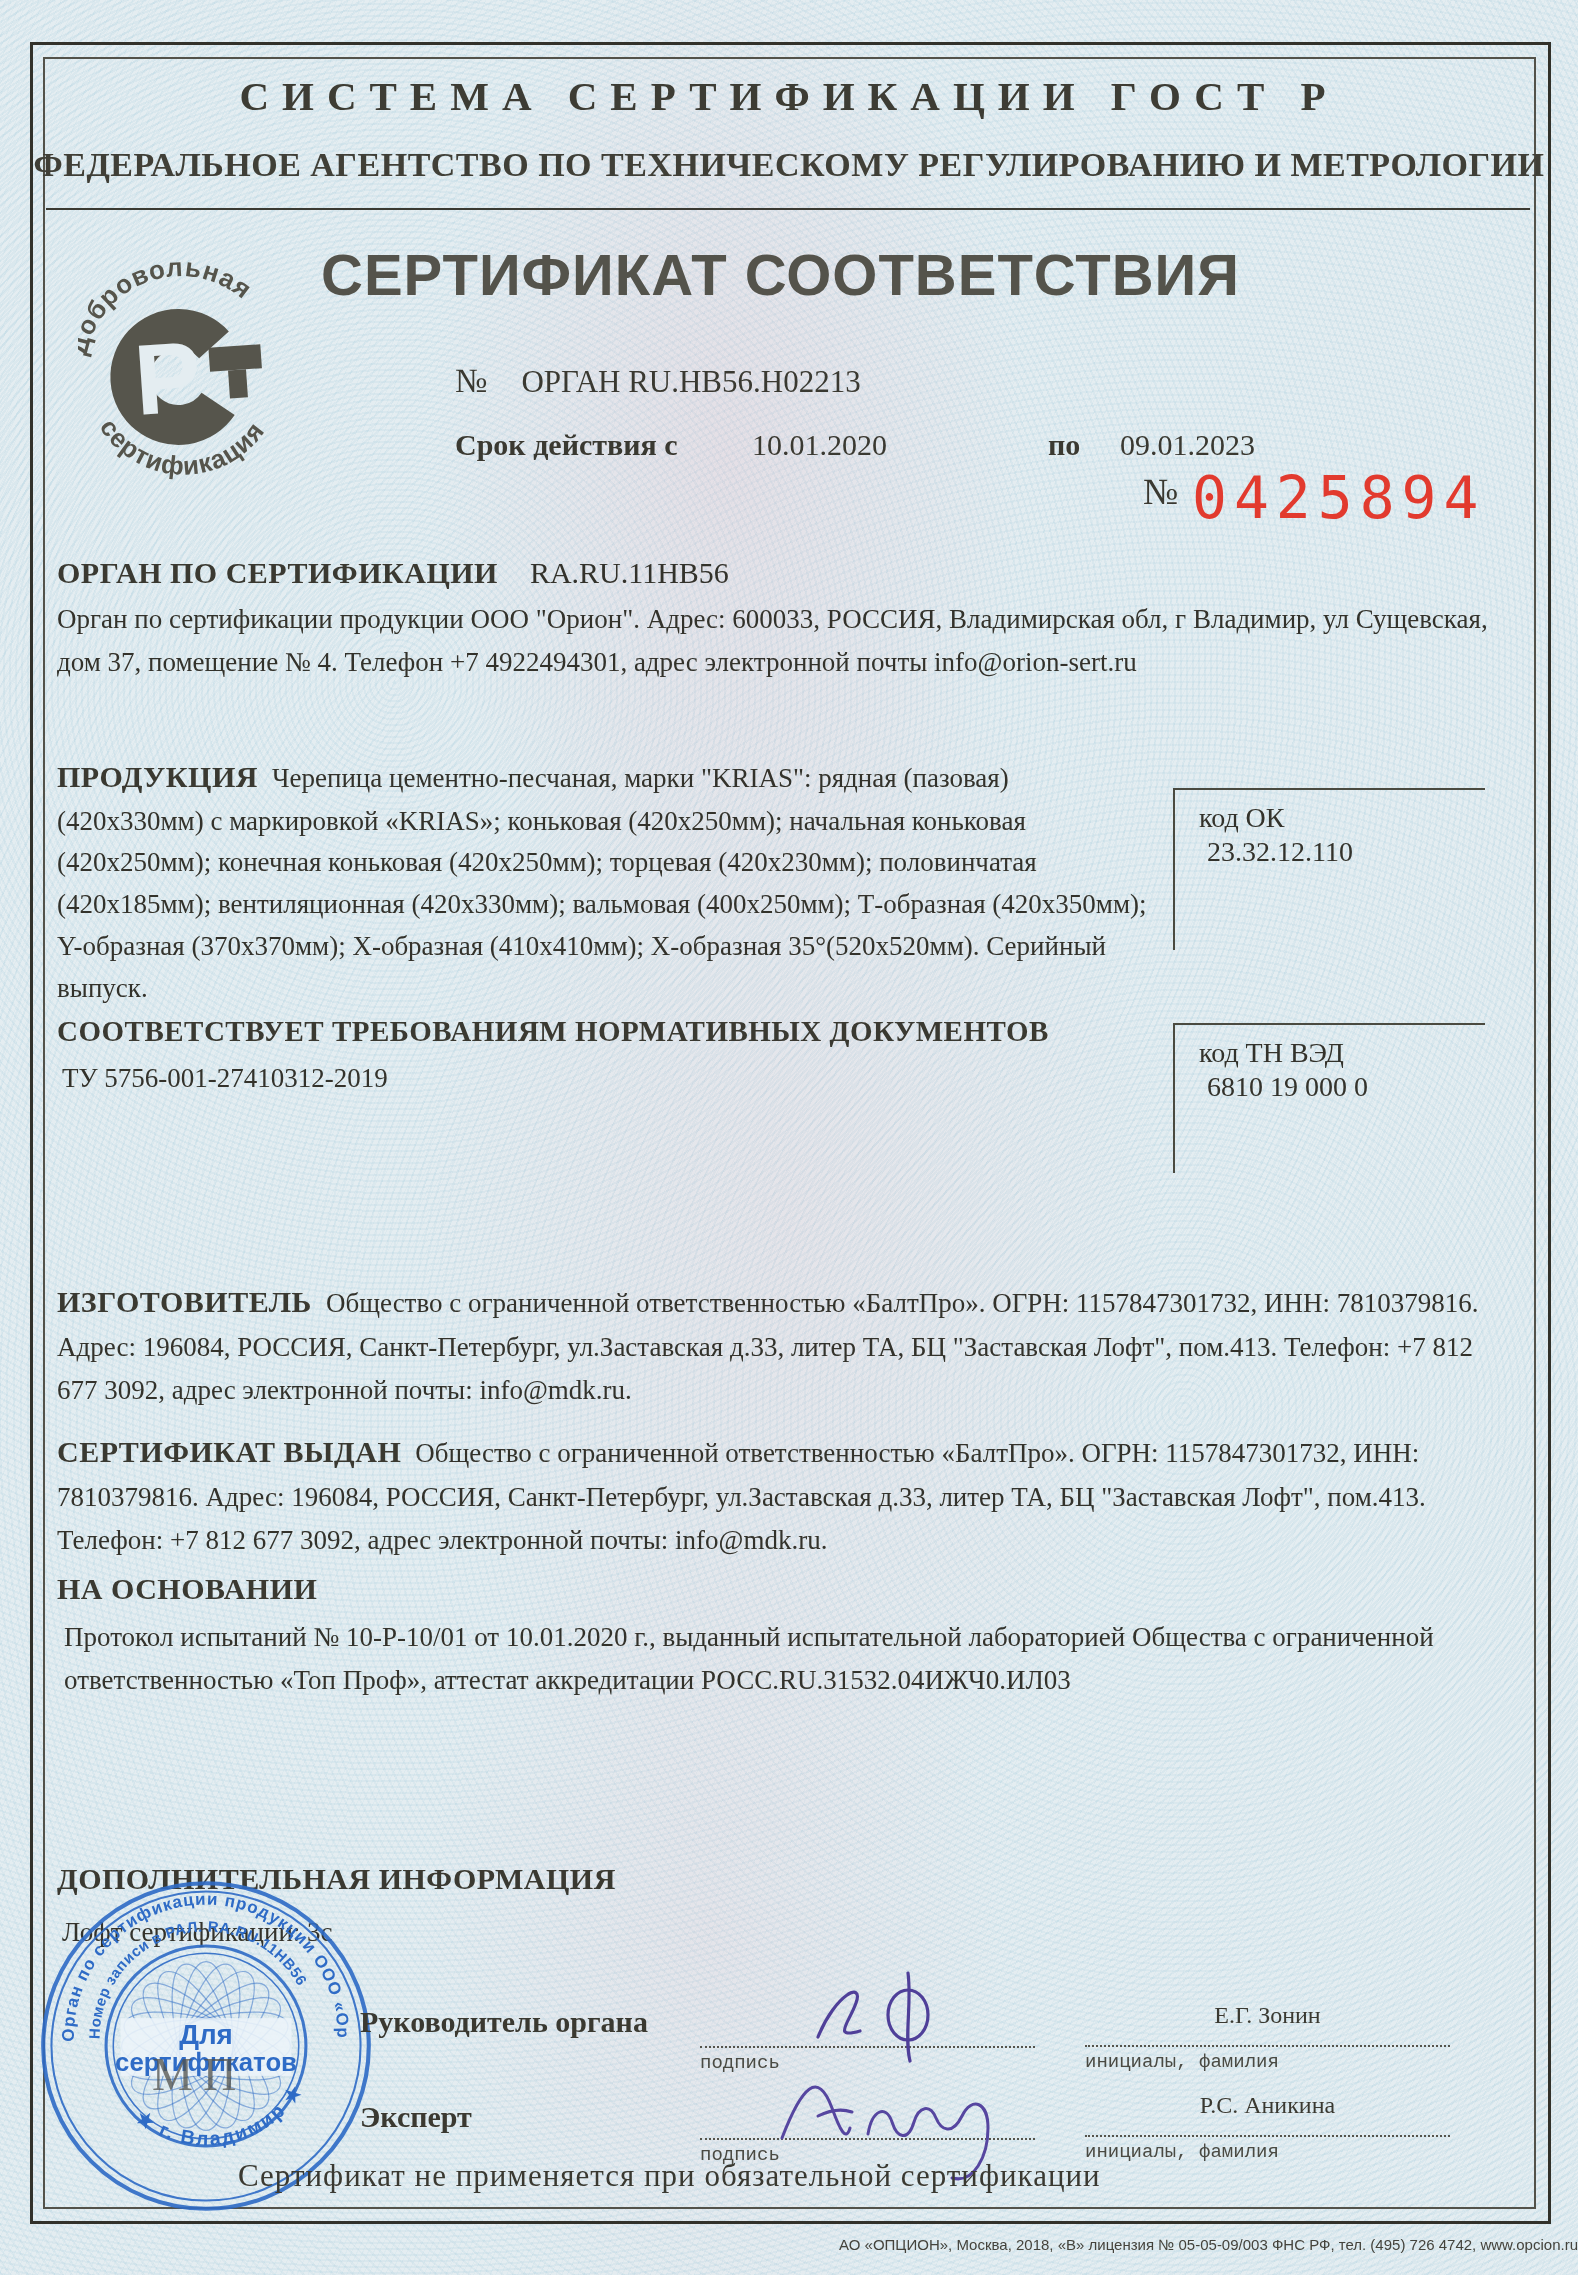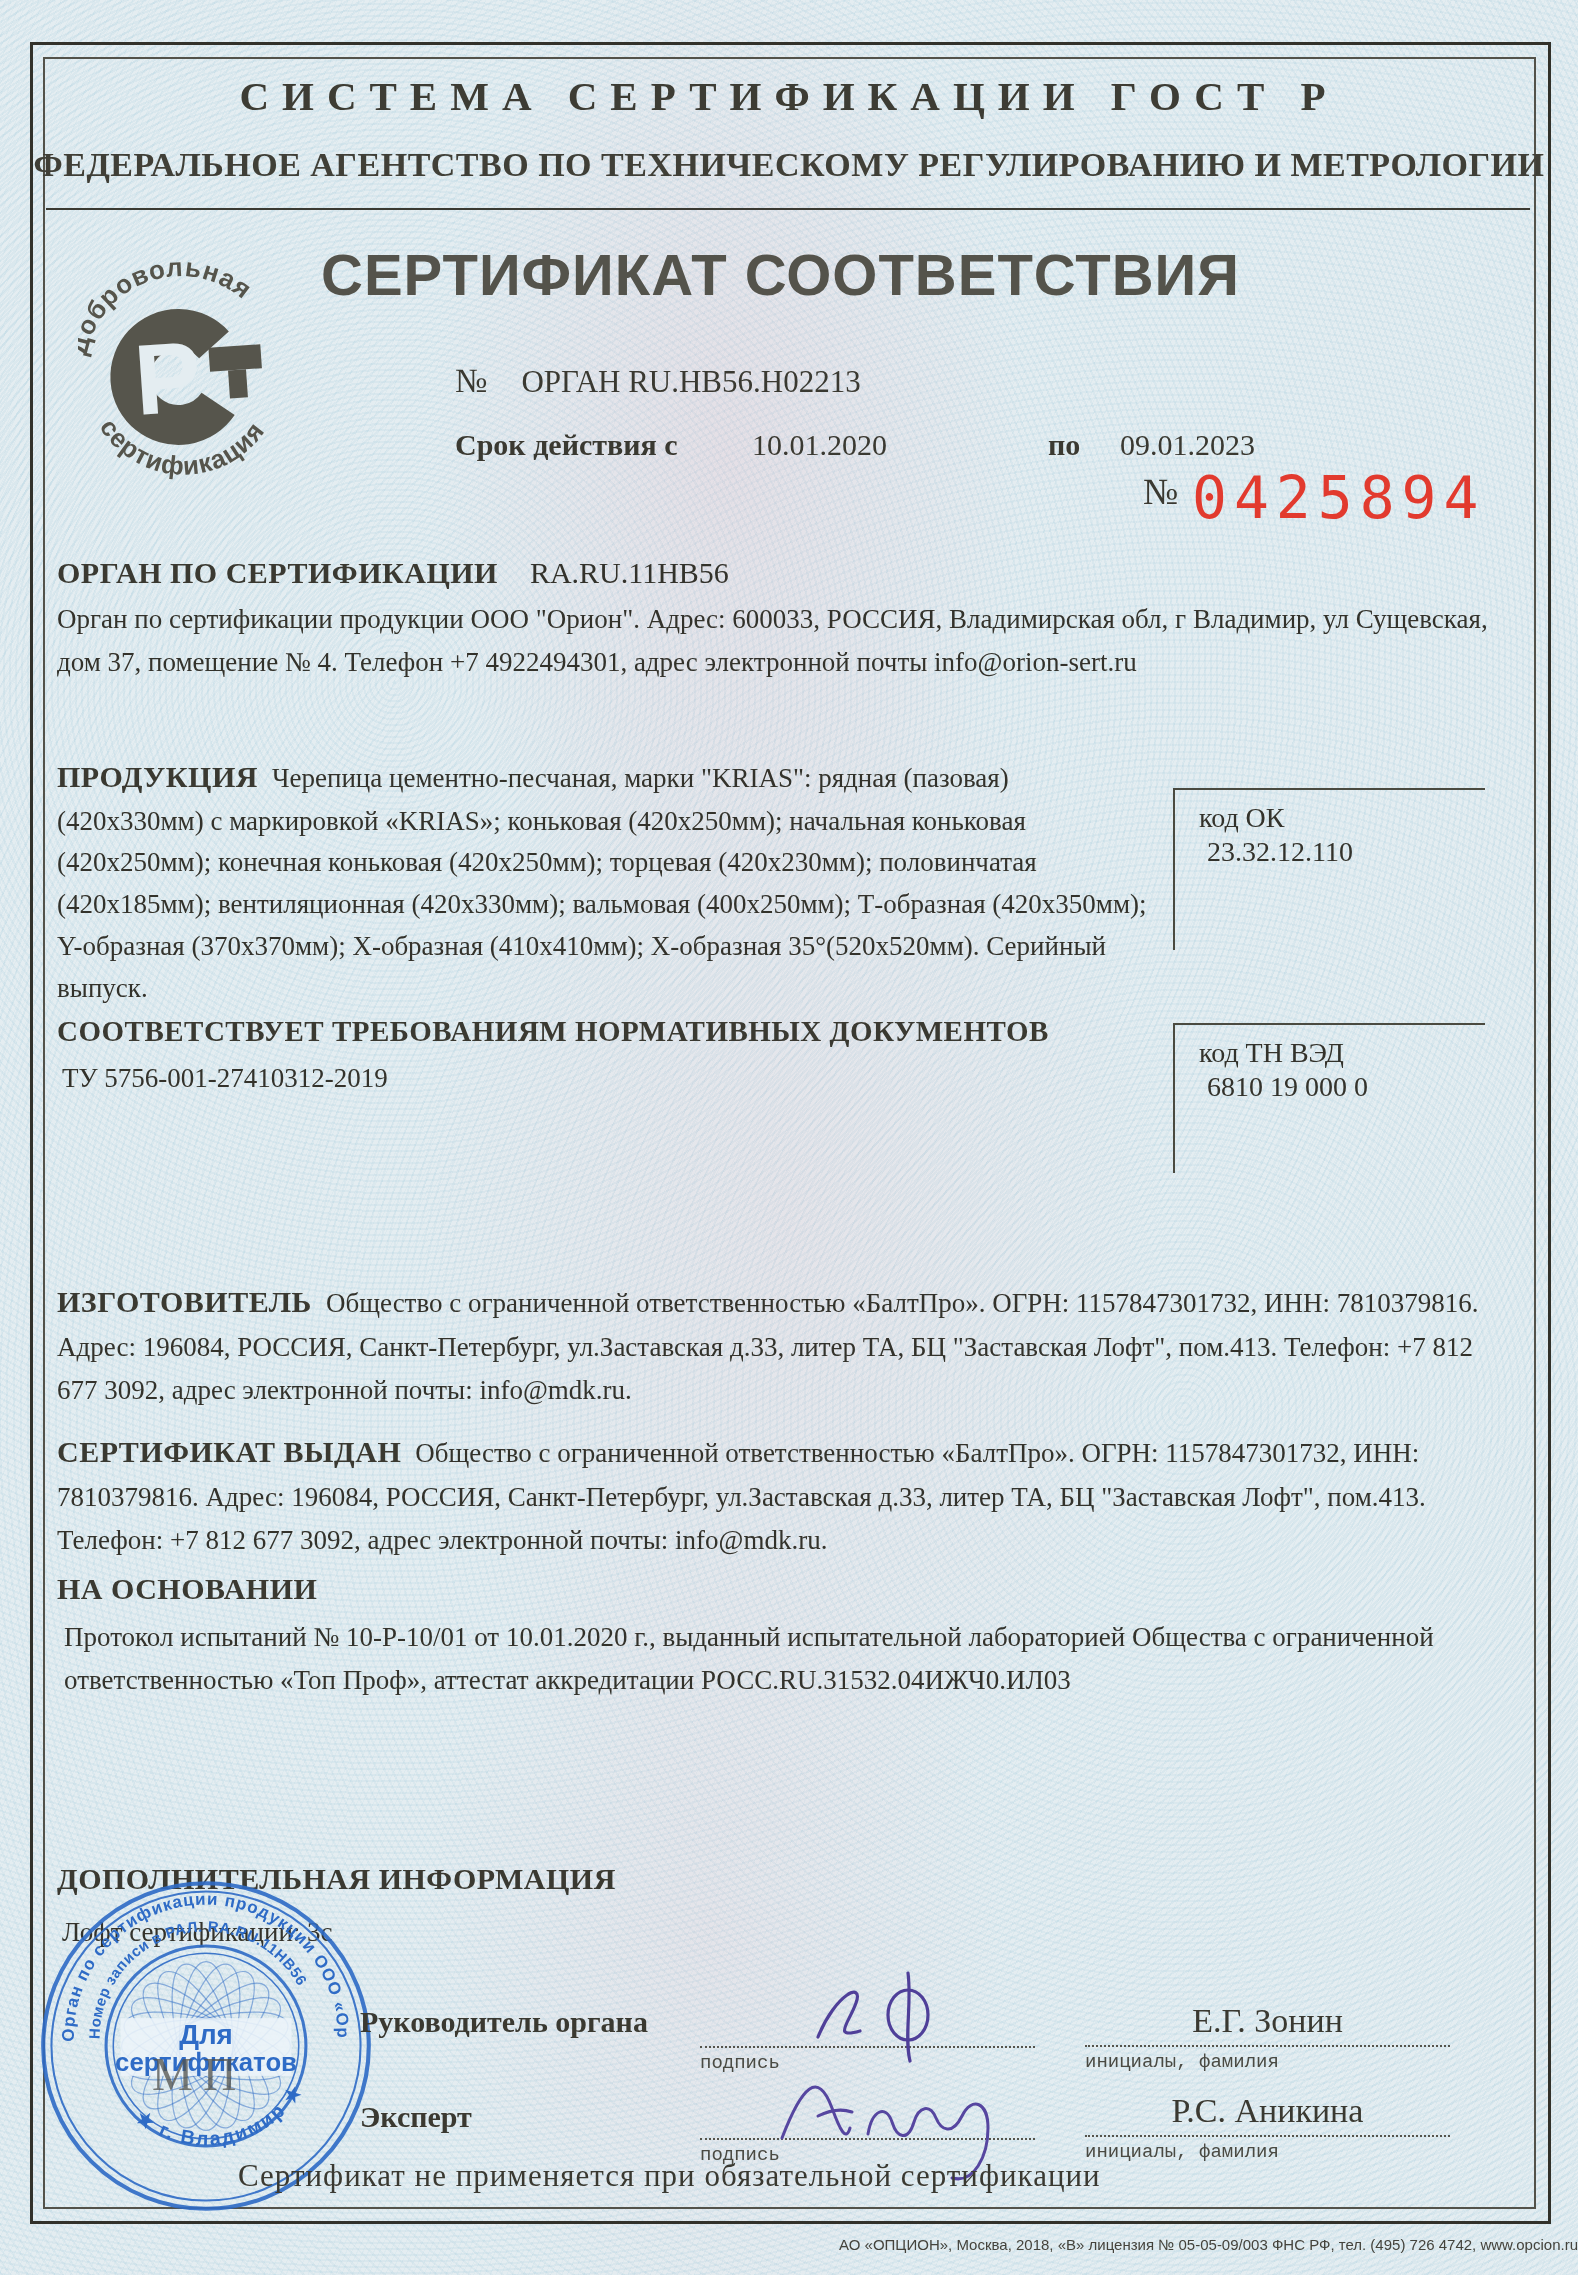--- a/index.html
+++ b/index.html
@@ -40,21 +40,21 @@
   .blank-num{left:1192px;top:464px;font-family:"DejaVu Sans Mono",monospace;font-size:58px;
         color:#e23a2e;letter-spacing:7px;}
   .sec-head{font-size:30px;font-weight:bold;letter-spacing:0.5px;color:#3a3931;}
   .body-text{font-size:27px;line-height:1.55;color:#33322b;}
   .inline-head{font-size:30px;font-weight:bold;letter-spacing:0.5px;color:#3a3931;margin-right:14px;}
   .code-box{border-top:2px solid #4a4a40;border-left:2px solid #4a4a40;
         padding:12px 0 0 24px;font-size:28px;color:#33322b;}
   .sig-label{font-size:30px;font-weight:bold;color:#3a3931;}
   .sig-line{border-bottom:2px dotted #55544c;height:0;}
   .sig-under{font-family:Liberation Mono, monospace;font-size:19px;color:#4a4a43;text-align:left;}
-  .sig-name{font-size:34px;color:#3a3931;text-align:center;}
+  .sig-name{font-size:24px;color:#3a3931;text-align:center;}
   .footnote{font-size:31px;letter-spacing:1px;color:#3a3931;}
   .footer{left:0;top:2236px;width:100%;text-align:right;
         font-family:"Liberation Sans",sans-serif;font-size:15px;color:#44433c;}
   .mp{font-size:46px;letter-spacing:10px;color:rgba(80,80,75,0.75);}
   svg text{user-select:none;}
 </style>
 </head>
 <body>
 
 <div class="page">

